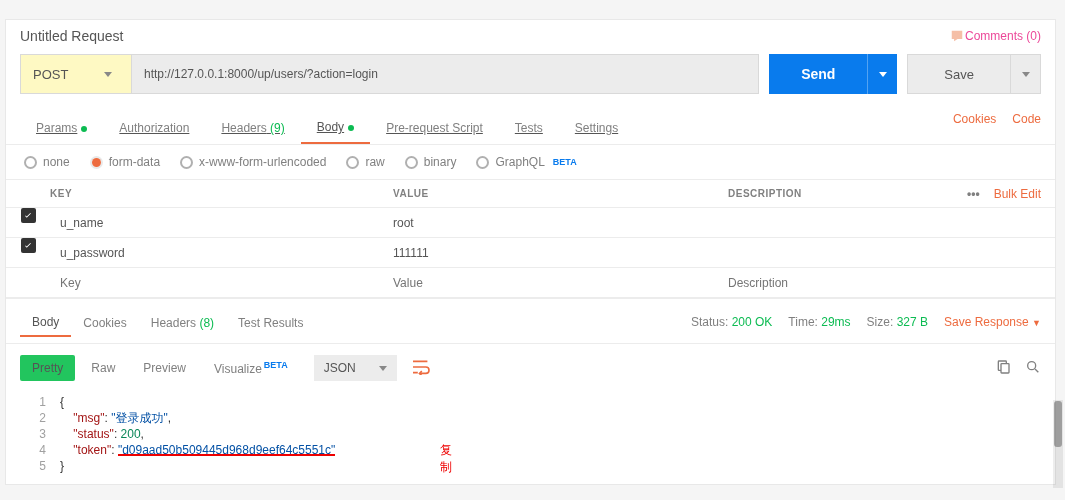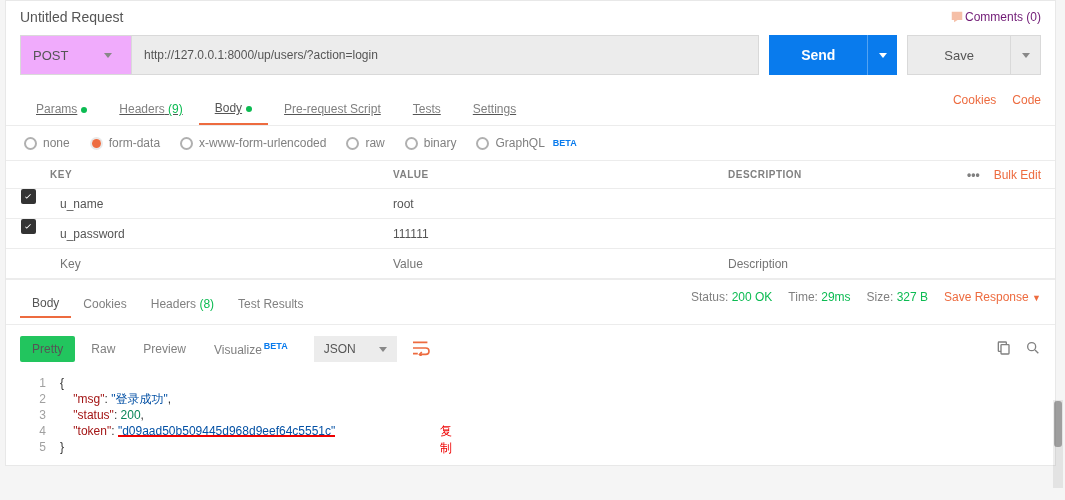--- a/index.html
+++ b/index.html
@@ -1,27 +1,27 @@
 <!DOCTYPE html>
 <html><head>
   <meta charset="utf-8">
   <style>
     * { box-sizing: border-box; margin: 0; padding: 0; font-family: "Helvetica Neue", Arial, sans-serif; }
     body { background: #f5f5f5; width: 1065px; height: 500px; overflow: hidden; font-size: 12px; color: #555; }
-    .container { background: #fff; width: 1051px; margin-left: 5px; border: 1px solid #e8e8e8; }
+    .container { background: #fff; width: 1051px; margin-left: 5px; border: 1px solid #e8e8e8; margin-top: 19px; }
     
     
     .titlebar { display: flex; justify-content: space-between; align-items: center; padding: 8px 14px 10px; }
     .titlebar-title { font-size: 14px; color: #555; }
-    .comments-btn { display: flex; align-items: center; gap: 1px; color: #701a75; font-size: 12px; cursor: pointer; }
+    .comments-btn { display: flex; align-items: center; gap: 1px; color: #ec4899; font-size: 12px; cursor: pointer; }
     .comments-icon { width: 14px; height: 14px; fill: #f5bfa7; }
     
     
     .request-line { display: flex; align-items: center; gap: 0; padding: 0 14px 10px; }
-    .method-select { display: flex; align-items: center; background: #f0abfc; border: 1px solid #d9d9d9; height: 40px; width: 112px; padding: 0 12px; cursor: pointer; gap: 36px; }
+    .method-select { display: flex; align-items: center; background: #fef9c3; border: 1px solid #d9d9d9; height: 40px; width: 112px; padding: 0 12px; cursor: pointer; gap: 36px; }
     .method-text { font-size: 13px; color: #555; }
     .chev-down { width: 0; height: 0; border-left: 4px solid transparent; border-right: 4px solid transparent; border-top: 5px solid #888; }
     .chev-down-white { border-top-color: #fff; }
     .url-input { flex: 1; height: 40px; border: 1px solid #d9d9d9; border-left: none; padding: 0 12px; background: #ececec; font-size: 12px; color: #555; outline: none; margin-right: 10px; }
     .send-btn { background: #097bed; color: #fff; height: 40px; border: none; padding: 0 32px; font-size: 14px; font-weight: bold; cursor: pointer; }
     .send-split { background: #097bed; height: 40px; width: 30px; border: none; border-left: 1px solid rgba(255,255,255,.3); display: flex; align-items: center; justify-content: center; cursor: pointer; margin-right: 10px; }
     .save-btn { background: #ececec; color: #555; border: 1px solid #d9d9d9; height: 40px; padding: 0 36px; font-size: 13px; cursor: pointer; }
     .save-split { background: #ececec; border: 1px solid #d9d9d9; border-left: none; height: 40px; width: 30px; display: flex; align-items: center; justify-content: center; cursor: pointer; }
     
     
@@ -56,21 +56,21 @@
     .chk { width: 15px; height: 15px; background: #333; border-radius: 2px; display: flex; align-items: center; justify-content: center; }
     .chk svg { width: 10px; height: 10px; }
     .ft-input { border: none; padding: 7px 10px; font-size: 12px; font-family: inherit; color: #555; outline: none; background: transparent; }
     .ft-input.placeholder { color: #b0b0b0; }
     .cell-key-v { width: 333px; }
     
     
     .resp-bar { display: flex; align-items: center; padding: 10px 14px 0; border-top: 1px solid #ececec; position: relative; }
     .resp-tab { padding: 6px 12px; color: #808080; font-size: 12px; cursor: pointer; }
     .resp-tab.active { color: #555; border-bottom: 2px solid #ed6b3f; }
-    .resp-meta { position: absolute; right: 14px; top: 10px; display: flex; align-items: center; gap: 16px; font-size: 12px; color: #808080; }
+    .resp-meta { position: absolute; right: 14px; top: 16px; display: flex; align-items: center; gap: 16px; font-size: 12px; color: #808080; }
     .meta-val { color: #0cbb52; }
     .save-response { color: #ed6b3f; cursor: pointer; }
     
     
     .resp-toolbar { display: flex; align-items: center; padding: 10px 14px; gap: 4px; border-top: 1px solid #ececec; margin-top: 6px; position: relative; }
     .tb-btn { padding: 6px 12px; color: #808080; font-size: 12px; cursor: pointer; border-radius: 2px; }
     .tb-btn.active { background: #22c55e; color: #555; }
     .tb-select { display: flex; align-items: center; gap: 23px; background: #ececec; padding: 6px 10px; cursor: pointer; margin-left: 10px; }
     .wrap-icon { margin-left: 10px; cursor: pointer; }
     .wrap-icon svg { width: 20px; height: 16px; }
@@ -121,20 +121,21 @@
         <span class="chev-down chev-down-white"></span>
       </button>
     <button class="save-btn">Save</button>
     <button class="save-split">
         <span class="chev-down"></span>
       </button>
   </div>
 
   <div class="req-tabs">
     <div class="req-tab"><span>Params</span><span class="dot"></span></div>
+    <div class="req-tab">Authorization</div>
     <div class="req-tab"><span>Headers</span> <span class="count-green">(9)</span></div>
     <div class="req-tab active"><span>Body</span><span class="dot"></span></div>
     <div class="req-tab">Pre-request Script</div>
     <div class="req-tab">Tests</div>
     <div class="req-tab">Settings</div>
     <div class="req-links">
       <span class="req-link">Cookies</span>
       <span class="req-link">Code</span>
     </div>
   </div>

